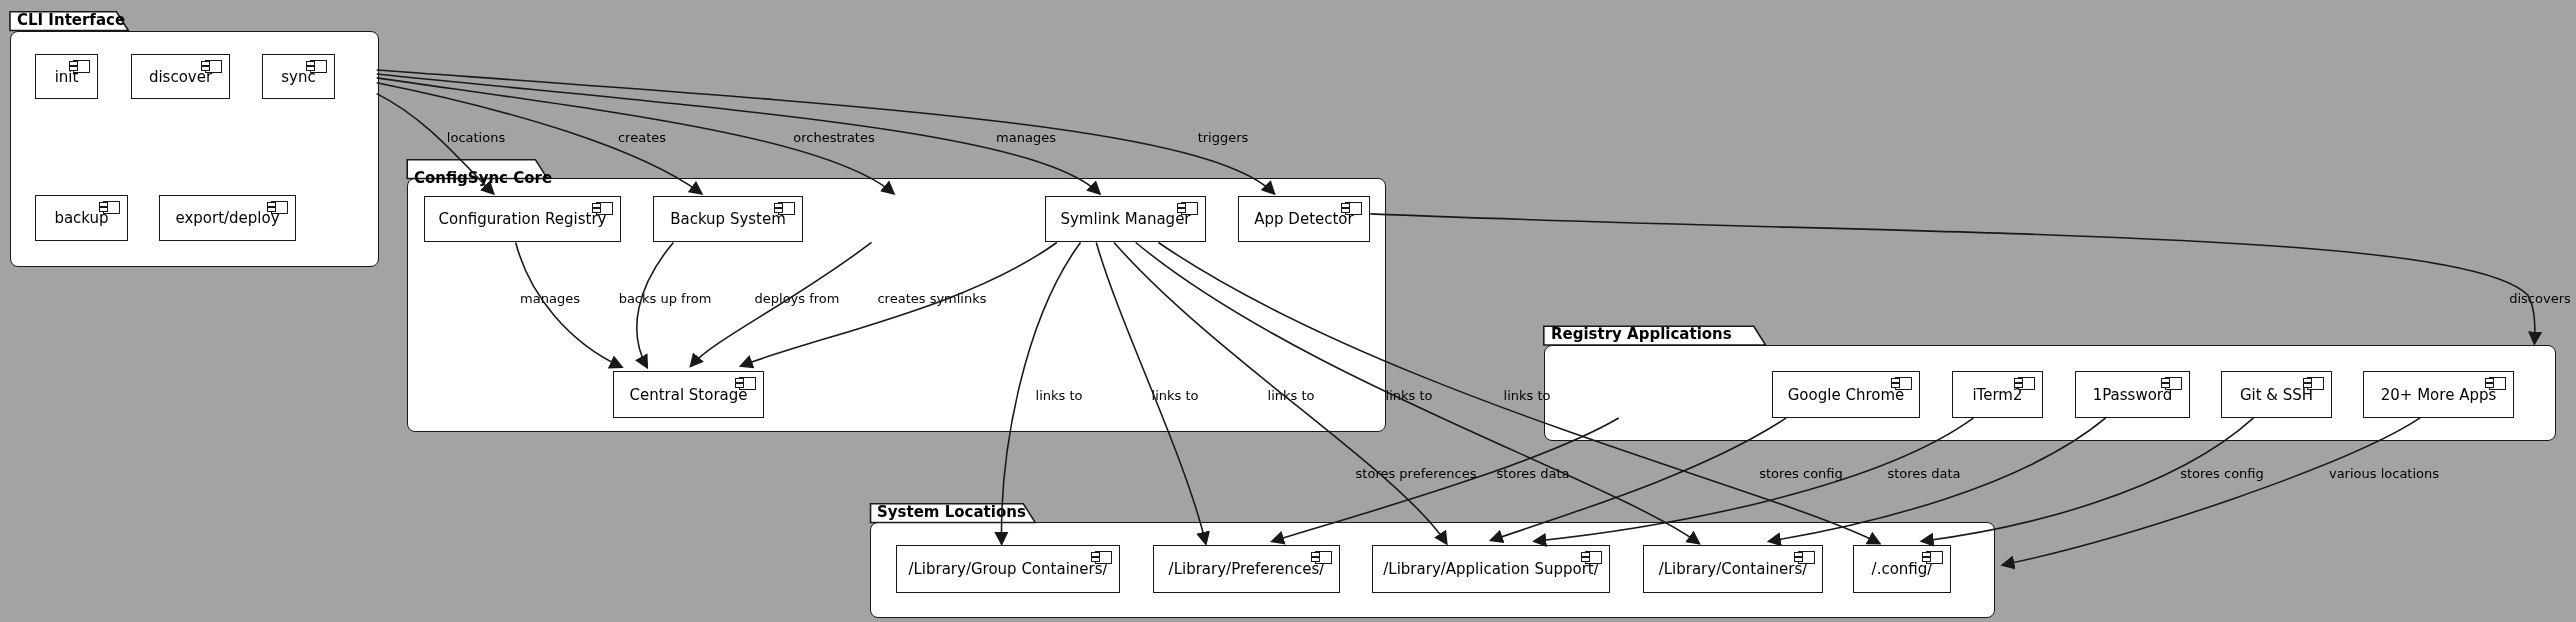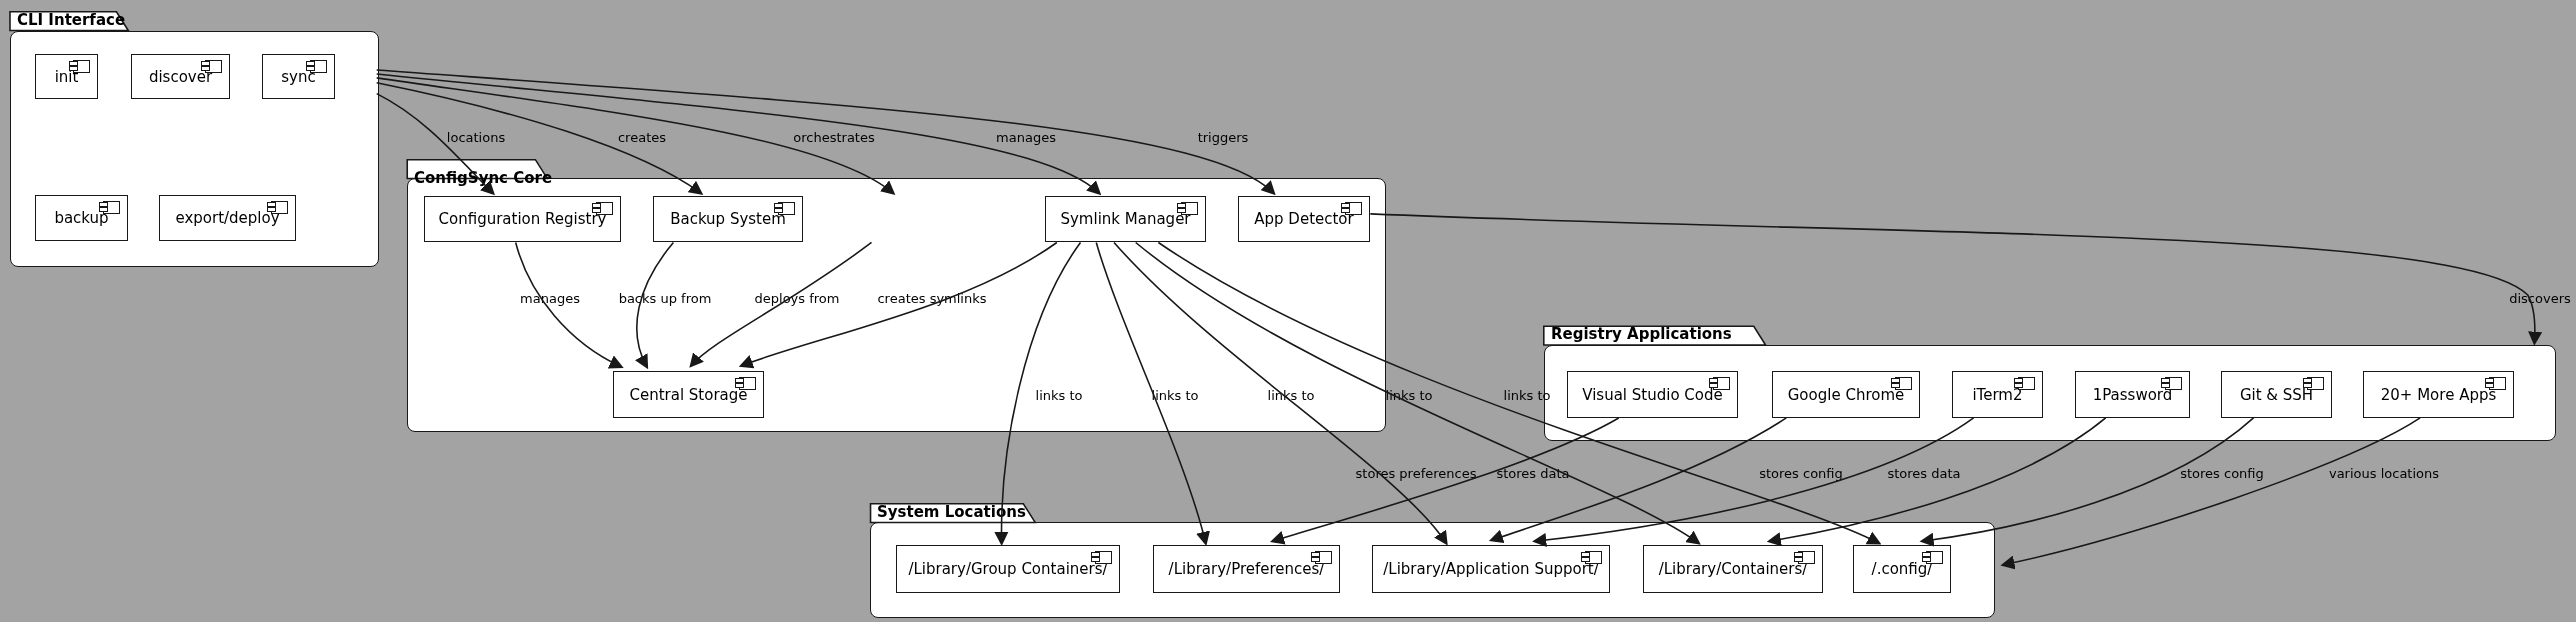--- a/index.html
+++ b/index.html
@@ -129,27 +129,20 @@
     <span class="lbl">App Detector</span>
   </div>
   <div class="comp" style="left:613px;top:371px;width:149px;height:45px">
     <span class="uml-icon">
         <i class="t1"></i>
         <i class="t2"></i>
       </span>
     <span class="lbl">Central Storage</span>
   </div>
 
-  <div class="comp" style="left:1567px;top:371px;width:169px;height:45px">
-    <span class="uml-icon">
-        <i class="t1"></i>
-        <i class="t2"></i>
-      </span>
-    <span class="lbl">Visual Studio Code</span>
-  </div>
   <div class="comp" style="left:1772px;top:371px;width:146px;height:45px">
     <span class="uml-icon">
         <i class="t1"></i>
         <i class="t2"></i>
       </span>
     <span class="lbl">Google Chrome</span>
   </div>
   <div class="comp" style="left:1952px;top:371px;width:89px;height:45px">
     <span class="uml-icon">
         <i class="t1"></i>

